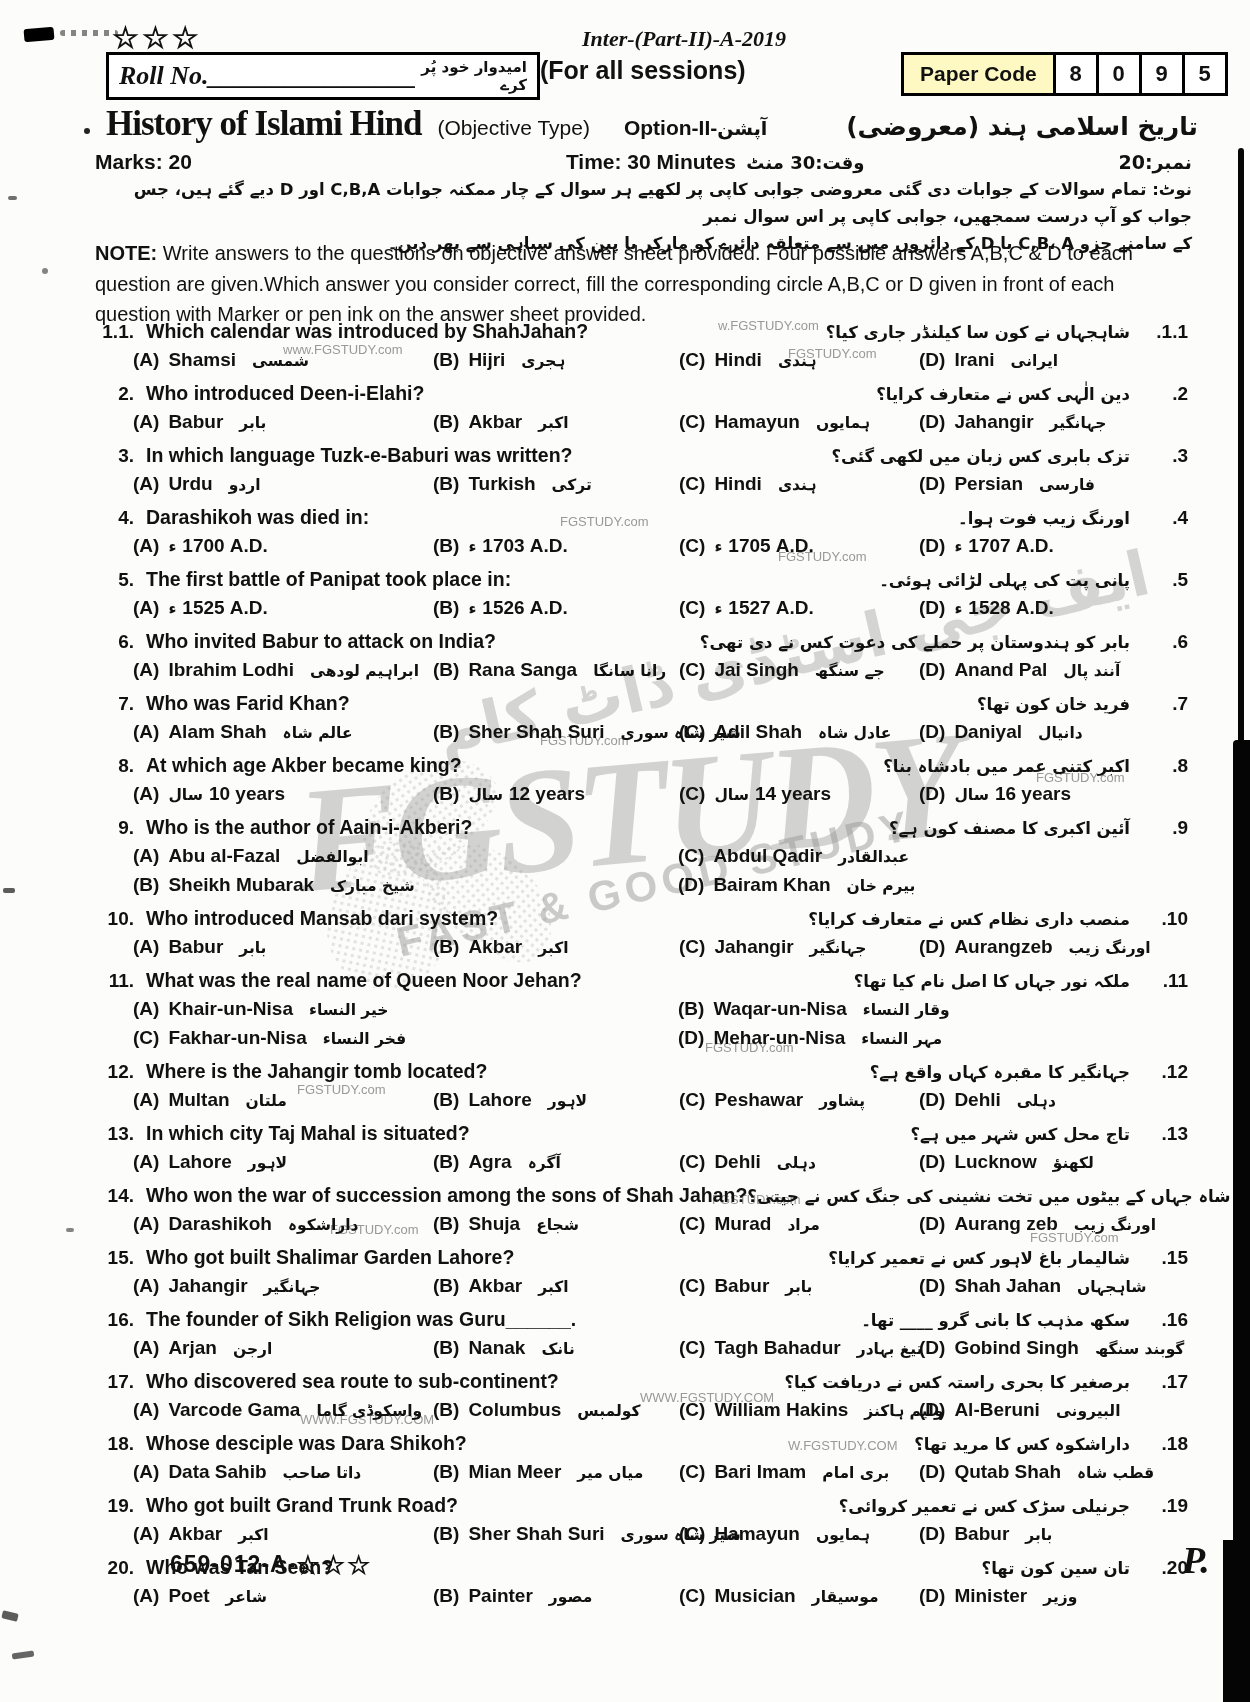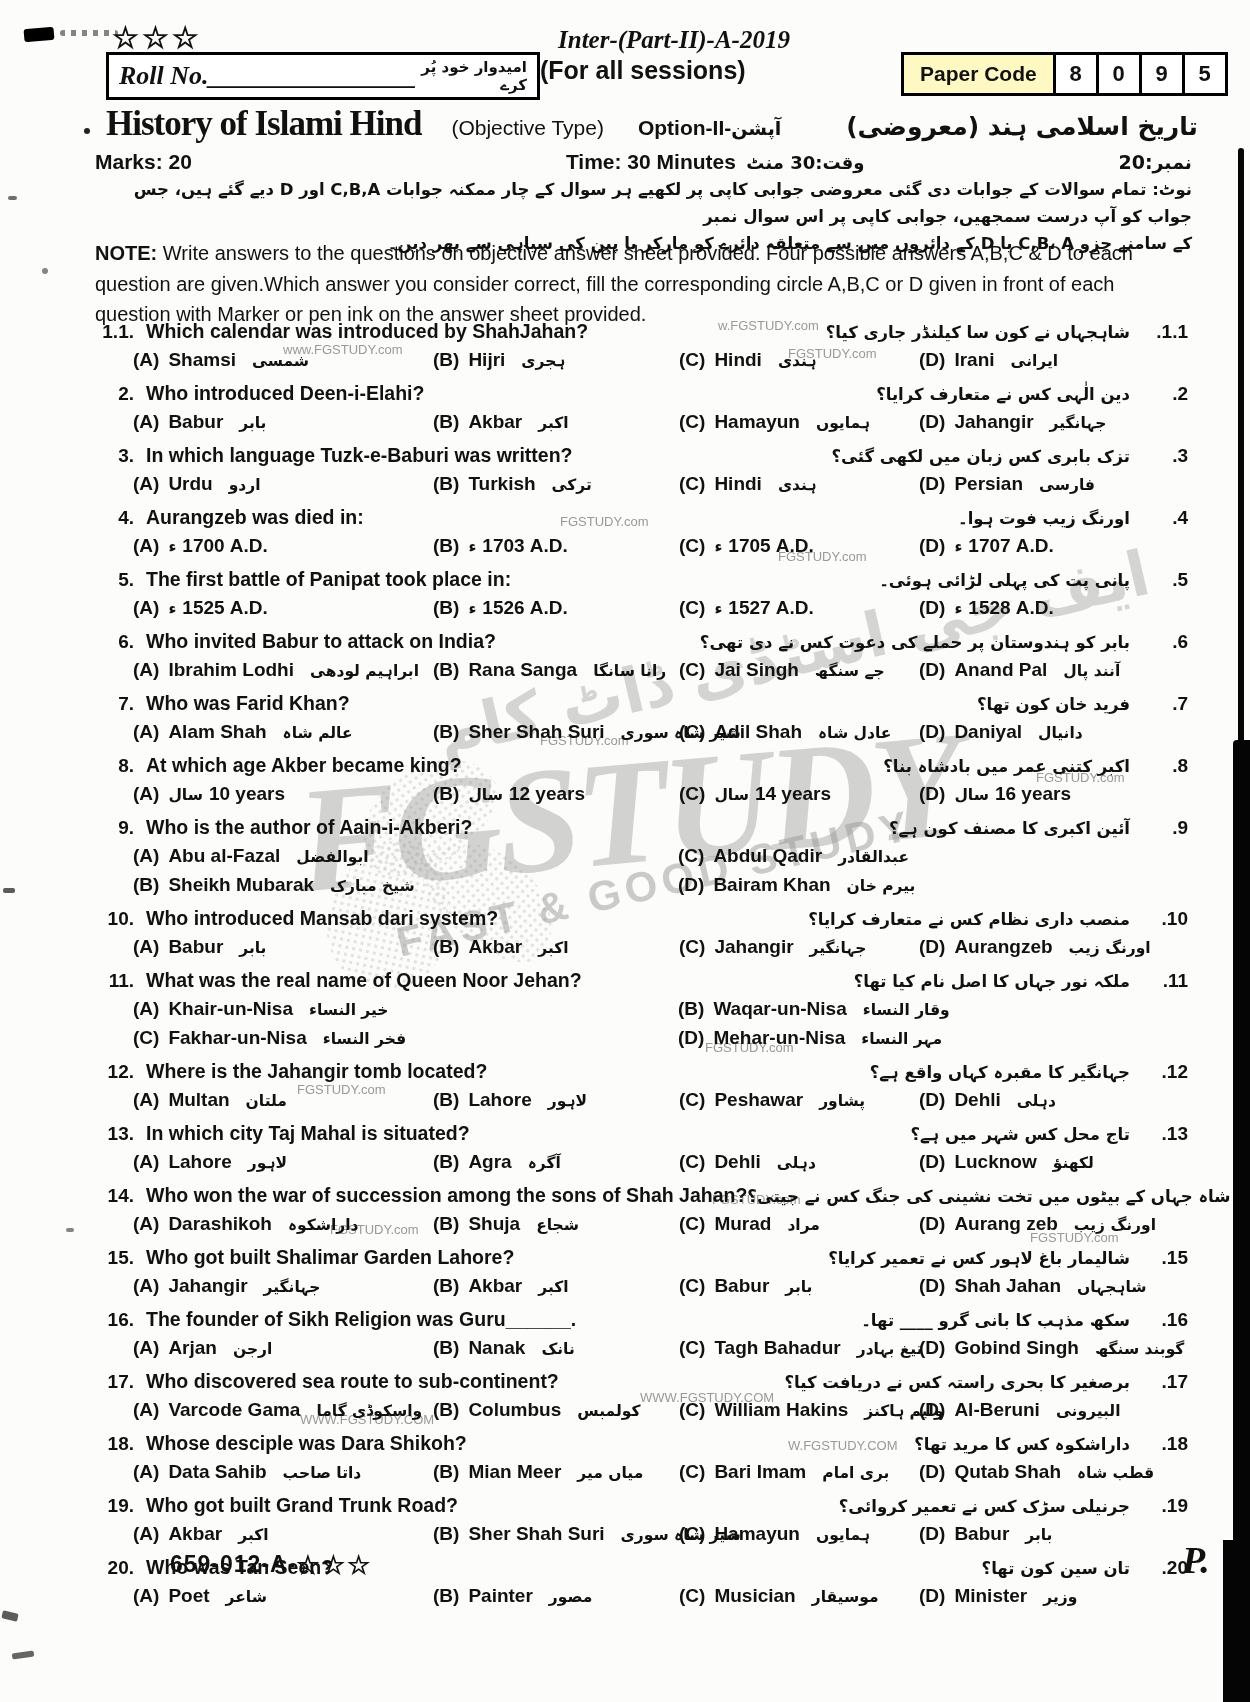--- a/index.html
+++ b/index.html
@@ -2,35 +2,35 @@
 <html><head>
 <meta charset="utf-8">
 <style>
   html,body{margin:0;padding:0;background:#777;}
   .page{position:relative;width:1250px;height:1702px;margin:0 auto;background:#fcfcfa;
         overflow:hidden;font-family:"Liberation Sans",sans-serif;color:#111;}
   .urdu{font-family:"DejaVu Sans",sans-serif;font-weight:700;direction:rtl;unicode-bidi:isolate;}
 
   
   .stars-top{position:absolute;left:112px;top:20px;font-size:30px;font-weight:700;letter-spacing:3px;}
-  .exam-ref{position:absolute;left:558px;top:26px;font-size:25px;font-weight:700;font-style:italic;
+  .exam-ref{position:absolute;left:582px;top:26px;font-size:22px;font-weight:700;font-style:italic;
             font-family:"Liberation Serif",serif;}
   .roll-box{position:absolute;left:106px;top:52px;width:408px;height:42px;border:3px solid #000;
             display:flex;align-items:center;justify-content:space-between;padding:0 10px;background:#fff;}
   .roll-label{font-family:"Liberation Serif",serif;font-style:italic;font-weight:700;font-size:26px;white-space:nowrap;}
   .roll-urdu{font-size:15px;}
   .sessions{position:absolute;left:540px;top:56px;font-size:25px;font-weight:700;}
   .paper-code{position:absolute;left:901px;top:52px;display:flex;}
   .pc-label{border:3px solid #000;padding:0 16px;font-weight:700;font-size:21px;line-height:38px;background:#fef9c3;}
   .pc-digit{border:3px solid #000;border-left:none;width:40px;text-align:center;font-size:22px;
             font-weight:700;line-height:38px;background:#fff;}
 
   .title-row{position:absolute;left:106px;top:104px;right:52px;display:flex;align-items:baseline;}
   .title-en{font-family:"Liberation Serif",serif;font-weight:700;font-size:35px;letter-spacing:-1px;}
-  .title-type{font-size:21px;font-weight:400;margin-left:30px;}
+  .title-type{font-size:21px;font-weight:400;margin-left:16px;}
   .title-opt{font-size:21px;font-weight:700;margin-left:34px;}
   .title-opt .urdu{font-size:19px;}
   .title-ur{margin-left:auto;font-size:25px;}
 
   .marks-row{position:absolute;left:95px;top:150px;right:58px;display:flex;align-items:baseline;}
   .marks{font-size:21px;font-weight:700;}
   .time-wrap{margin:0 auto;padding-left:120px;}
   .time-en{font-size:21px;font-weight:700;}
   .time-ur{font-size:18px;margin-left:6px;}
   .num-ur{font-size:19px;}
@@ -217,21 +217,21 @@
     <div class="opts-row">
           <div class="opt"><span class="ol">(A)</span><span class="oen">Urdu</span><span class="urdu our">اردو</span></div>
           <div class="opt"><span class="ol">(B)</span><span class="oen">Turkish</span><span class="urdu our">ترکی</span></div>
           <div class="opt"><span class="ol">(C)</span><span class="oen">Hindi</span><span class="urdu our">ہندی</span></div>
           <div class="opt"><span class="ol">(D)</span><span class="oen">Persian</span><span class="urdu our">فارسی</span></div>
         </div>
   </div>
       <div class="qblock">
     <div class="q-row">
       <span class="qnum">4.</span>
-      <span class="qtext">Aurangzeb was died in:</span>
+      <span class="qtext">Darashikoh was died in:</span>
       <span class="qur urdu">اورنگ زیب فوت ہوا۔</span>
       <span class="qnum-ur">.4</span>
     </div>
     <div class="opts-row">
           <div class="opt"><span class="ol">(A)</span><span class="urdu our-pre">ء</span><span class="oen">1700 A.D.</span></div>
           <div class="opt"><span class="ol">(B)</span><span class="urdu our-pre">ء</span><span class="oen">1703 A.D.</span></div>
           <div class="opt"><span class="ol">(C)</span><span class="urdu our-pre">ء</span><span class="oen">1705 A.D.</span></div>
           <div class="opt"><span class="ol">(D)</span><span class="urdu our-pre">ء</span><span class="oen">1707 A.D.</span></div>
         </div>
   </div>

